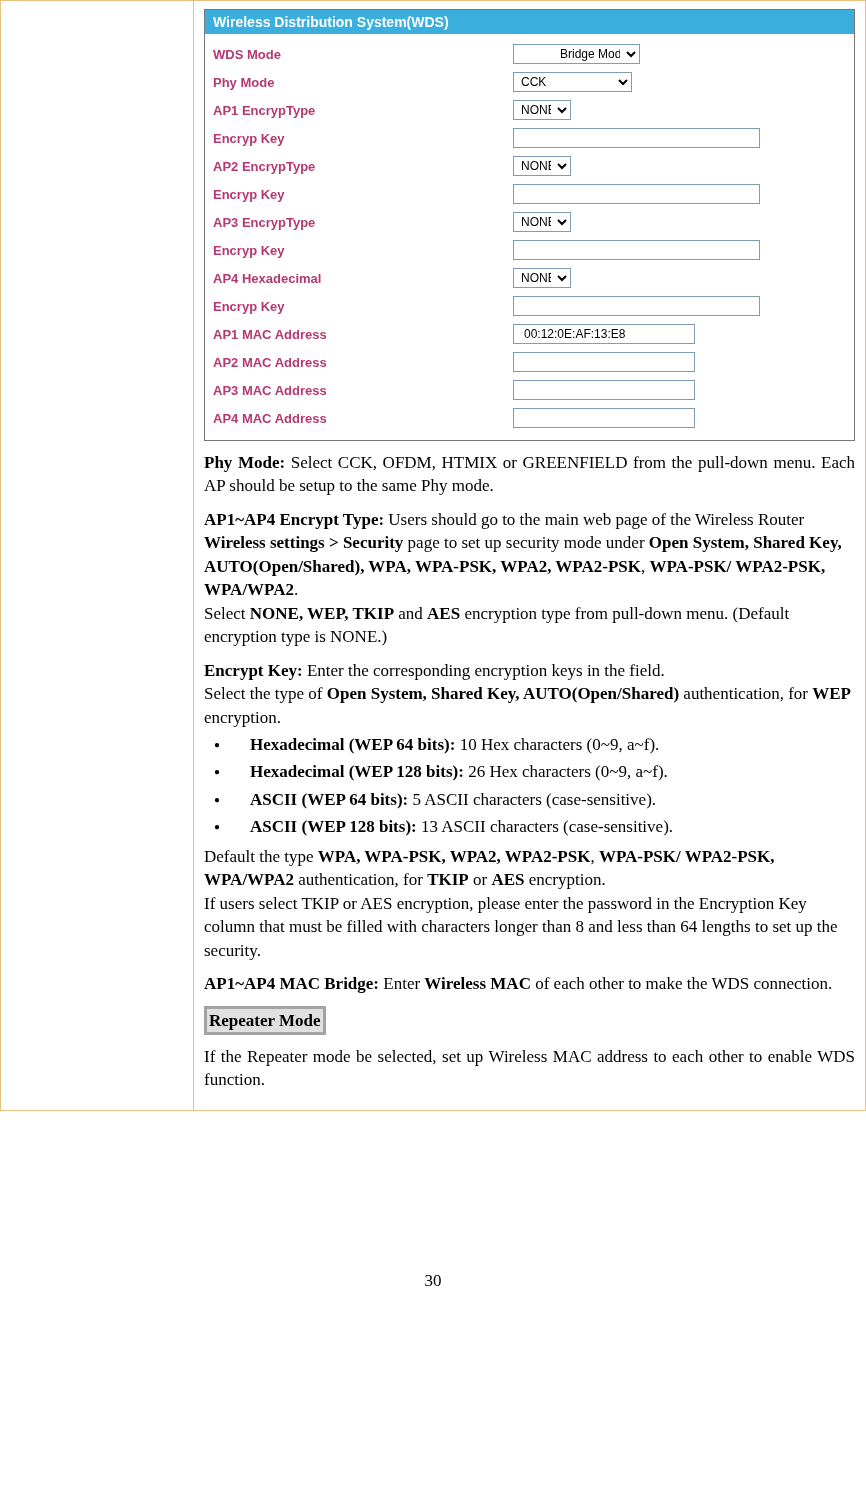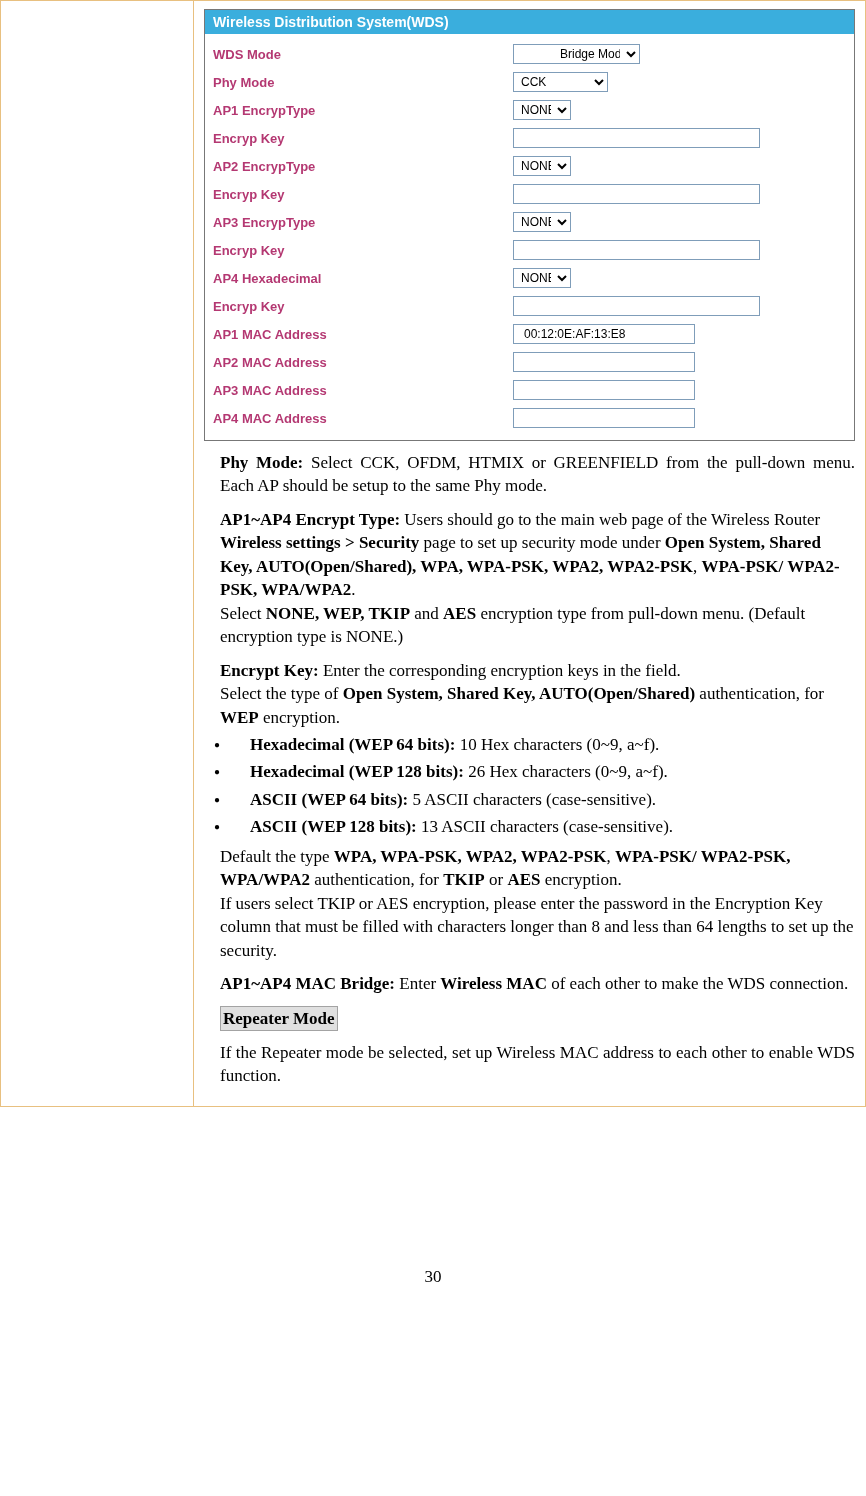--- a/index.html
+++ b/index.html
@@ -28,21 +28,21 @@
       width: 190px;
     }
     .right-cell {
       padding: 8px 10px 8px 10px;
     }
     .content-text {
       font-size: 17px;
       line-height: 1.38;
     }
     .content-text .para {
-      margin: 8px 0 10px 16px;
+      margin: 8px 0 10px 0;
     }
     .content-text .bullet-list {
       margin: 0 0 6px 0;
       padding-left: 28px;
     }
     .content-text .bullet-list li {
       list-style: none;
       position: relative;
       margin: 0 0 4px 0;
       padding-left: 18px;
@@ -50,21 +50,21 @@
     .content-text .bullet-list li::before {
       content: "●";
       position: absolute;
       left: -18px;
       font-size: 10px;
       top: 5px;
     }
     .repeater-box {
       display: inline-block;
       background: #e0e0e0;
-      border: 1px solid #a3a3a3;
+      border: 3px solid #a3a3a3;
       padding: 0 2px;
       font-weight: bold;
     }
     .justify {
       text-align: justify;
     }
 
     
     .screenshot-wrap {
       border: 1px solid #777;
@@ -95,21 +95,21 @@
     }
     .wds-select {
       font-family: Arial, sans-serif;
       font-size: 12px;
       border: 1px solid #7f9db9;
       background: #ffffff;
       padding: 1px 3px;
       height: 20px;
     }
     .wds-select.wide { width: 127px; padding-left: 42px; }
-    .wds-select.mid { width: 95px; }
+    .wds-select.mid { width: 119px; }
     .wds-select.sm { width: 58px; }
     .wds-input {
       font-family: Arial, sans-serif;
       font-size: 12px;
       border: 1px solid #7f9db9;
       padding: 1px 10px;
       height: 16px;
     }
     .wds-input.key { width: 225px; }
     .wds-input.mac { width: 160px; }

